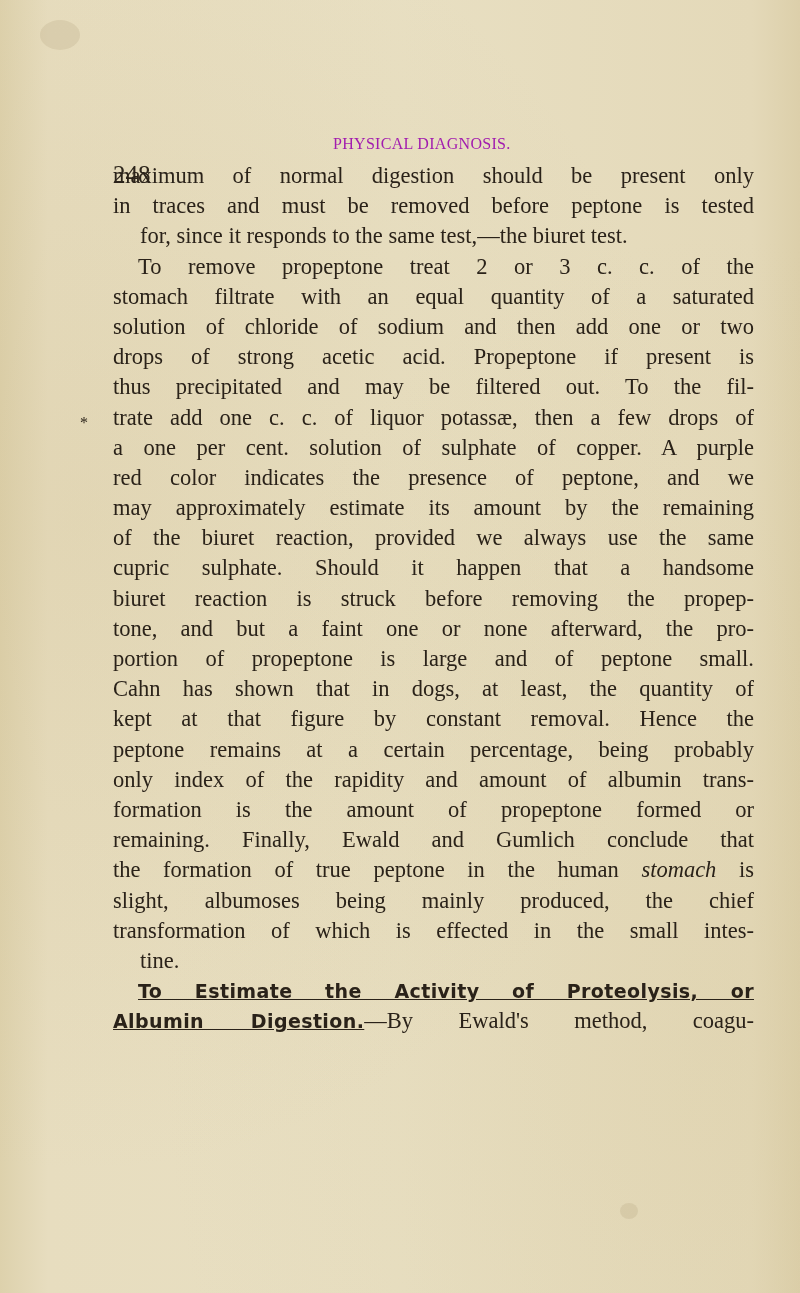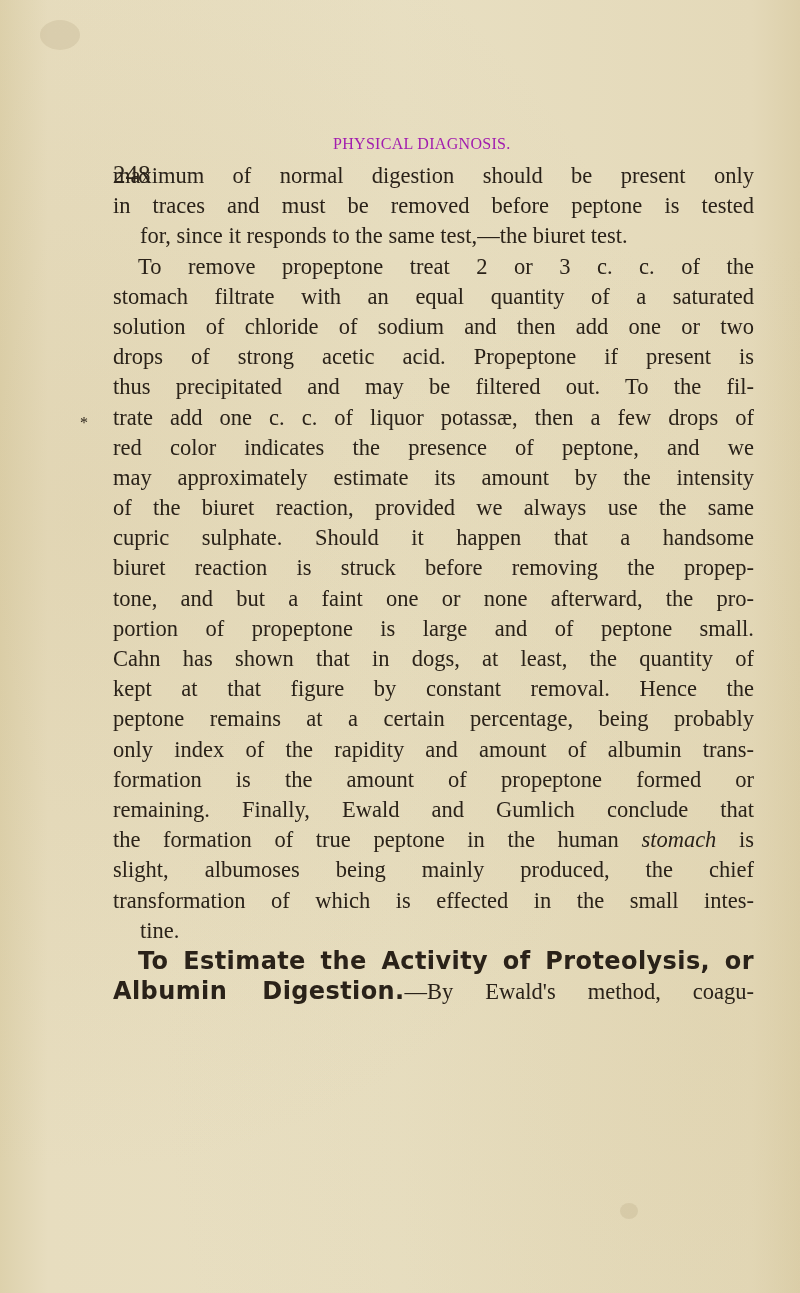--- a/index.html
+++ b/index.html
@@ -70,22 +70,23 @@
   }
   .line.indent {
     padding-left: 25px;
   }
   .line .italic {
     font-style: italic;
   }
   .heading {
     font-family: "DejaVu Sans", "Liberation Sans", sans-serif;
     font-weight: bold;
-    font-size: 24px;
+    font-size: 19px;
     letter-spacing: 0.4px;
+    text-decoration: underline;
   }
   .marginal-mark {
     position: absolute;
     left: 80px;
     top: 414px;
     font-size: 16px;
     color: #2e261c;
   }
   .smudge {
     position: absolute;
@@ -111,22 +112,23 @@
   <div class="body-text">
     <span class="line">maximum of normal digestion should be present only</span>
     <span class="line">in traces and must be removed before peptone is tested</span>
     <span class="line last">for, since it responds to the same test,—the biuret test.</span>
     <span class="line indent">To remove propeptone treat 2 or 3 c. c. of the</span>
     <span class="line">stomach filtrate with an equal quantity of a saturated</span>
     <span class="line">solution of chloride of sodium and then add one or two</span>
     <span class="line">drops of strong acetic acid. Propeptone if present is</span>
     <span class="line">thus precipitated and may be filtered out. To the fil-</span>
     <span class="line">trate add one c. c. of liquor potassæ, then a few drops of</span>
+    <span class="line">a one per cent. solution of sulphate of copper. A purple</span>
     <span class="line">red color indicates the presence of peptone, and we</span>
-    <span class="line">may approximately estimate its amount by the intensity</span>
+    <span class="line">may approximately estimate its amount by the remaining</span>
     <span class="line">of the biuret reaction, provided we always use the same</span>
     <span class="line">cupric sulphate. Should it happen that a handsome</span>
     <span class="line">biuret reaction is struck before removing the propep-</span>
     <span class="line">tone, and but a faint one or none afterward, the pro-</span>
     <span class="line">portion of propeptone is large and of peptone small.</span>
     <span class="line">Cahn has shown that in dogs, at least, the quantity of</span>
     <span class="line">kept at that figure by constant removal. Hence the</span>
     <span class="line">peptone remains at a certain percentage, being probably</span>
     <span class="line">only index of the rapidity and amount of albumin trans-</span>
     <span class="line">formation is the amount of propeptone formed or</span>

